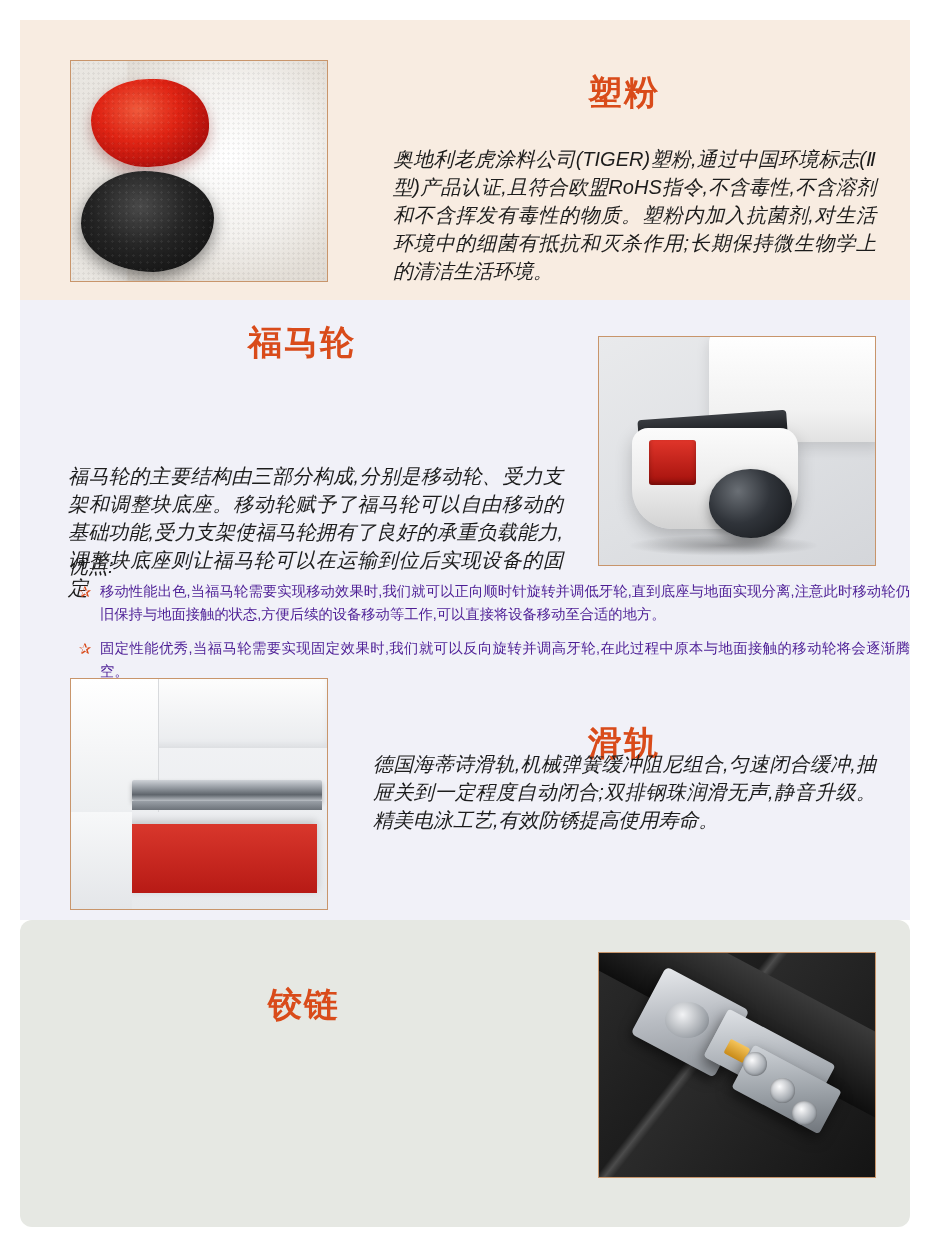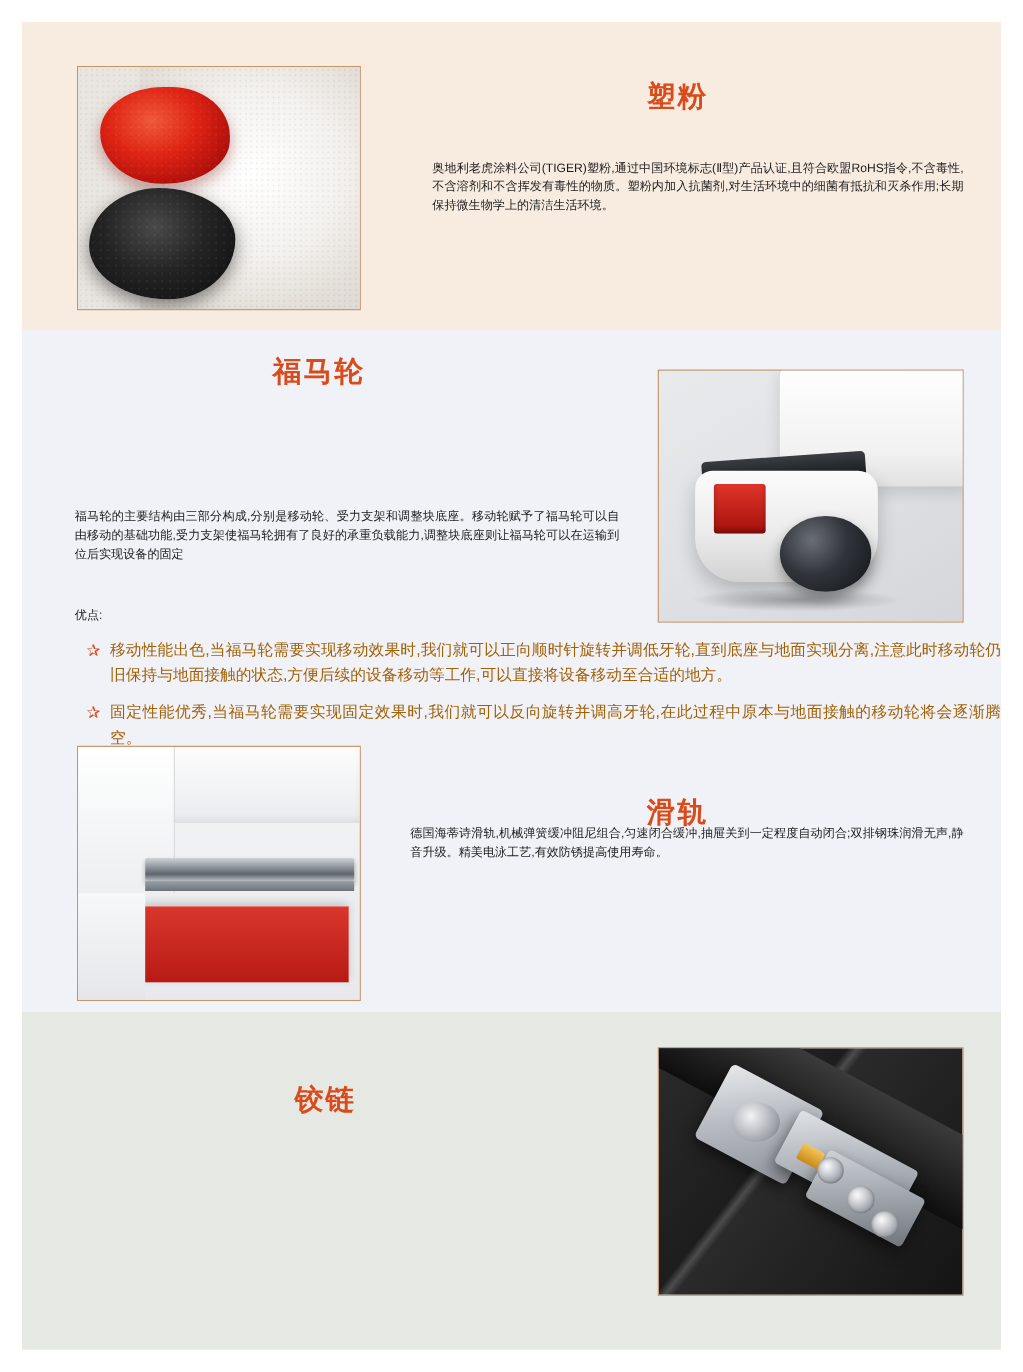--- a/index.html
+++ b/index.html
@@ -23,21 +23,21 @@
 
   
   .section {
     position: absolute;
     left: 20px;
     width: 890px;
     box-sizing: border-box;
   }
   .sec-powder   { top: 20px;   height: 280px; background: #f8ece1; }
   .sec-caster   { top: 300px;  height: 620px; background: #f1f1f8; }
-  .sec-hinge    { top: 920px;  height: 307px; background: #e6e8e3; }
+  .sec-hinge    { top: 920px;  height: 307px; background: #e6e8e3; border-radius: 12px; }
 
   
   .photo {
     position: absolute;
     border: 1px solid #c8956b;
     box-sizing: border-box;
     background: #ddd;
     overflow: hidden;
   }
   .photo-inner {
@@ -51,34 +51,35 @@
   .photo-caster { left: 578px; top: 36px;  width: 278px; height: 230px; }
   
   .photo-slide  { left: 50px;  top: 378px; width: 258px; height: 232px; }
   
   .photo-hinge  { left: 578px; top: 32px;  width: 278px; height: 226px; }
 
   
   .title {
     position: absolute;
     color: #d94b1a;
-    font-size: 26px;
+    font-size: 34px;
     font-weight: bold;
     letter-spacing: 2px;
     white-space: nowrap;
   }
 
   
   .body-text {
     position: absolute;
-    font-size: 11px;
-    line-height: 17px;
+    font-size: 20px;
+    line-height: 28px;
     color: #1c1c1c;
     text-align: justify;
     white-space: pre-wrap;
+    font-style: italic;
   }
 
   
   .bullets {
     position: absolute;
     left: 50px;
     width: 840px;
   }
   .bullet-row {
     display: flex;
@@ -91,21 +92,21 @@
     line-height: 22.5px;
     width: 30px;
     flex: 0 0 30px;
     text-align: center;
     padding-top: 1px;
   }
   .bullet-text {
     flex: 1;
     font-size: 14.3px;
     line-height: 22.5px;
-    color: #a16207;
+    color: #4c1d95;
     text-align: justify;
   }
 
   
 
   
   .pw-bg { position:absolute; inset:0; background:#e9e6e1; }
   .pw-white {
     position:absolute; left:22%; top:-10%; width:100%; height:120%;
     background: radial-gradient(ellipse at 40% 45%, #ffffff 0%, #f3f1ee 38%, #e3ded7 62%, #d8d2c9 100%);

